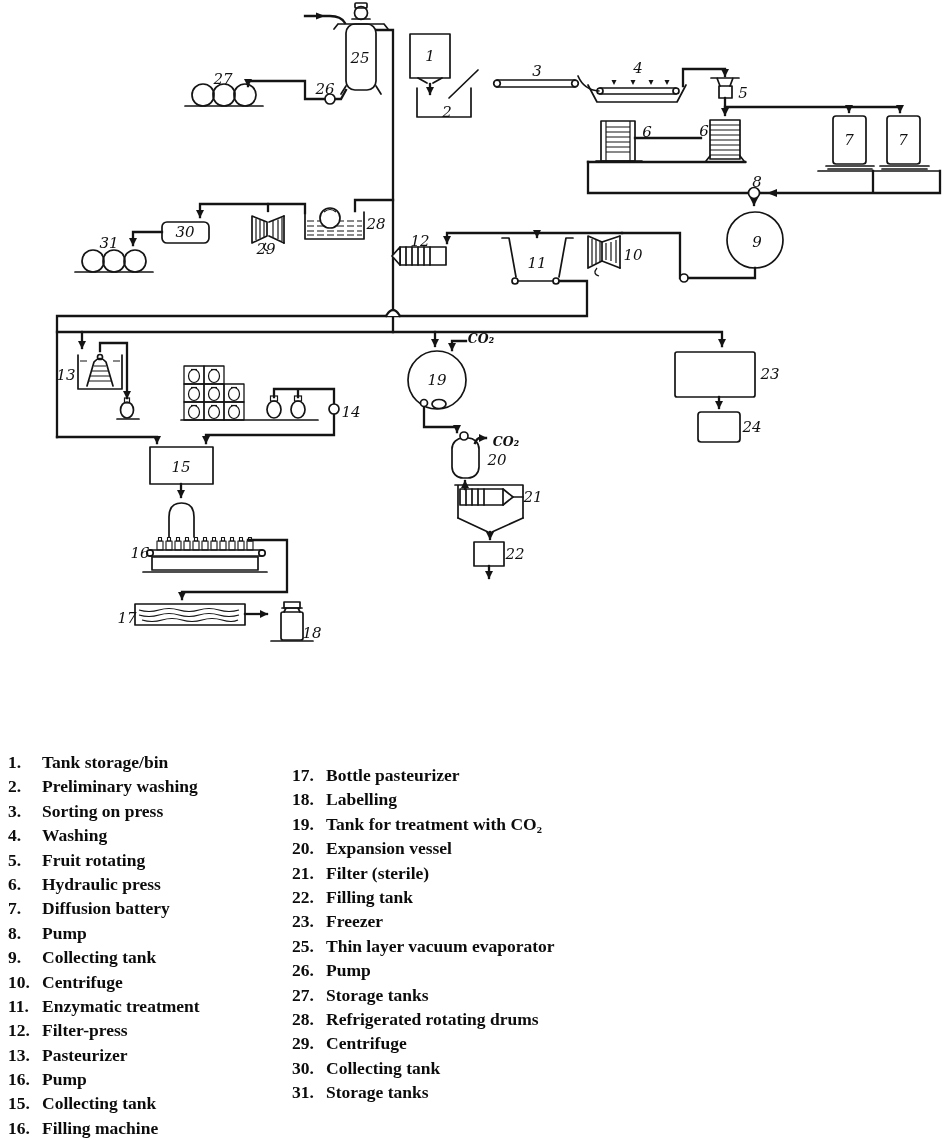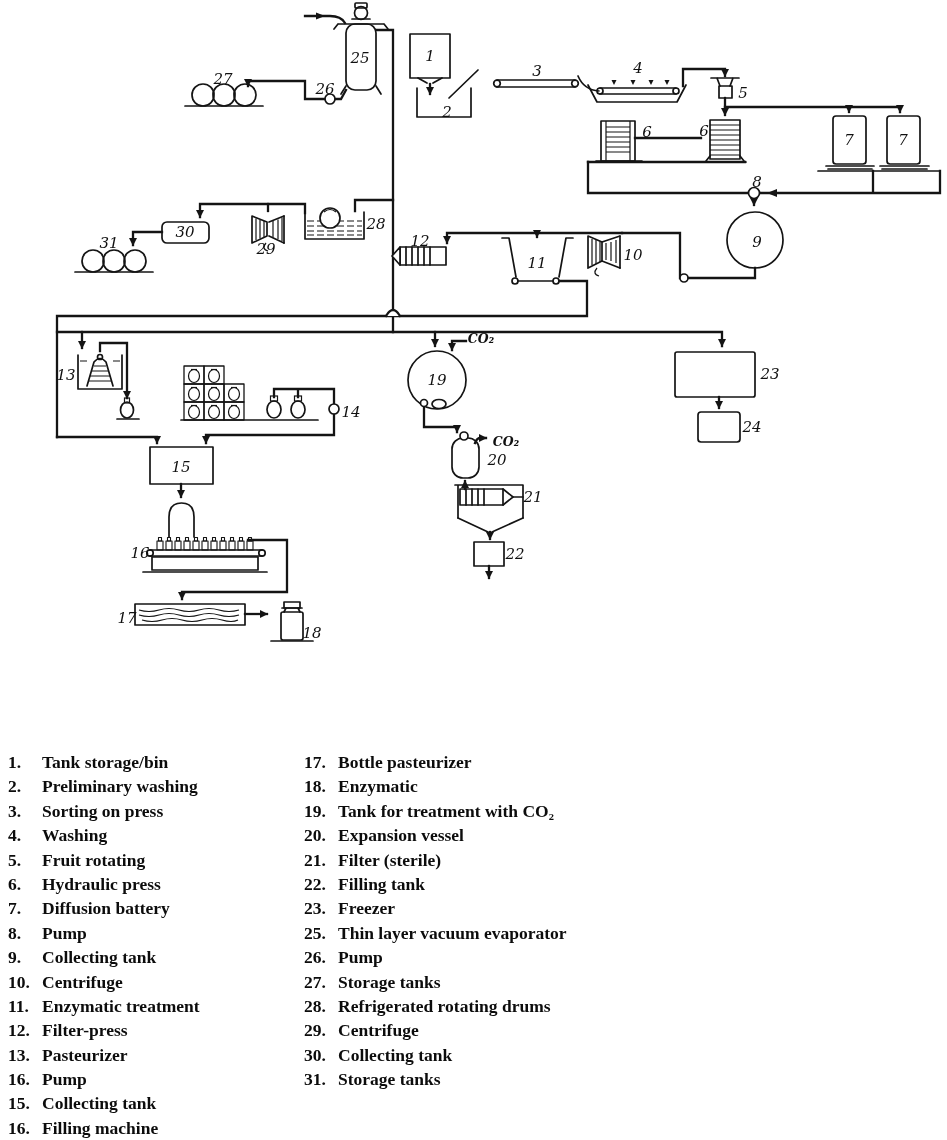--- a/index.html
+++ b/index.html
@@ -10,21 +10,21 @@
   .pipe{stroke:#141414;stroke-width:2.3;fill:none;stroke-linecap:square;stroke-linejoin:miter;}
   .thin{stroke:#141414;stroke-width:1.2;fill:none;}
   .solid{fill:#141414;stroke:none;}
   .wh{fill:#fff;}
   .dlabel{font:italic 15px "DejaVu Serif",serif;fill:#101010;text-anchor:middle;dominant-baseline:central;}
   .co2l{font:italic bold 12.5px "DejaVu Serif",serif;fill:#101010;text-anchor:middle;dominant-baseline:central;}
   .legend{position:absolute;left:0;top:748px;width:947px;height:392px;color:#0c0c0c;
           font-family:"Liberation Serif","DejaVu Serif",serif;font-weight:bold;font-size:17.5px;}
   .lcol{position:absolute;top:2px;}
   #legend-left{left:8px;width:292px;}
-  #legend-right{left:304px;width:620px;}
+  #legend-right{left:292px;width:620px;margin-top:13px;}
   .lrow{display:flex;align-items:baseline;height:24.4px;line-height:24.4px;white-space:nowrap;}
   .lnum{display:inline-block;width:34px;flex:0 0 34px;}
   .ltxt{display:inline-block;}
 </style>
 </head>
 <body>
 
 <div class="page">
 
 <svg width="947" height="745" viewBox="0 0 947 745">
@@ -439,21 +439,21 @@
           <span class="ltxt">Filling machine</span>
         </div>
       </div>
   <div class="lcol" id="legend-right">
         <div class="lrow">
           <span class="lnum">17.</span>
           <span class="ltxt">Bottle pasteurizer</span>
         </div>
         <div class="lrow">
           <span class="lnum">18.</span>
-          <span class="ltxt">Enzymatic</span>
+          <span class="ltxt">Labelling</span>
         </div>
         <div class="lrow">
           <span class="lnum">19.</span>
           <span class="ltxt">Tank for treatment with CO₂</span>
         </div>
         <div class="lrow">
           <span class="lnum">20.</span>
           <span class="ltxt">Expansion vessel</span>
         </div>
         <div class="lrow">

